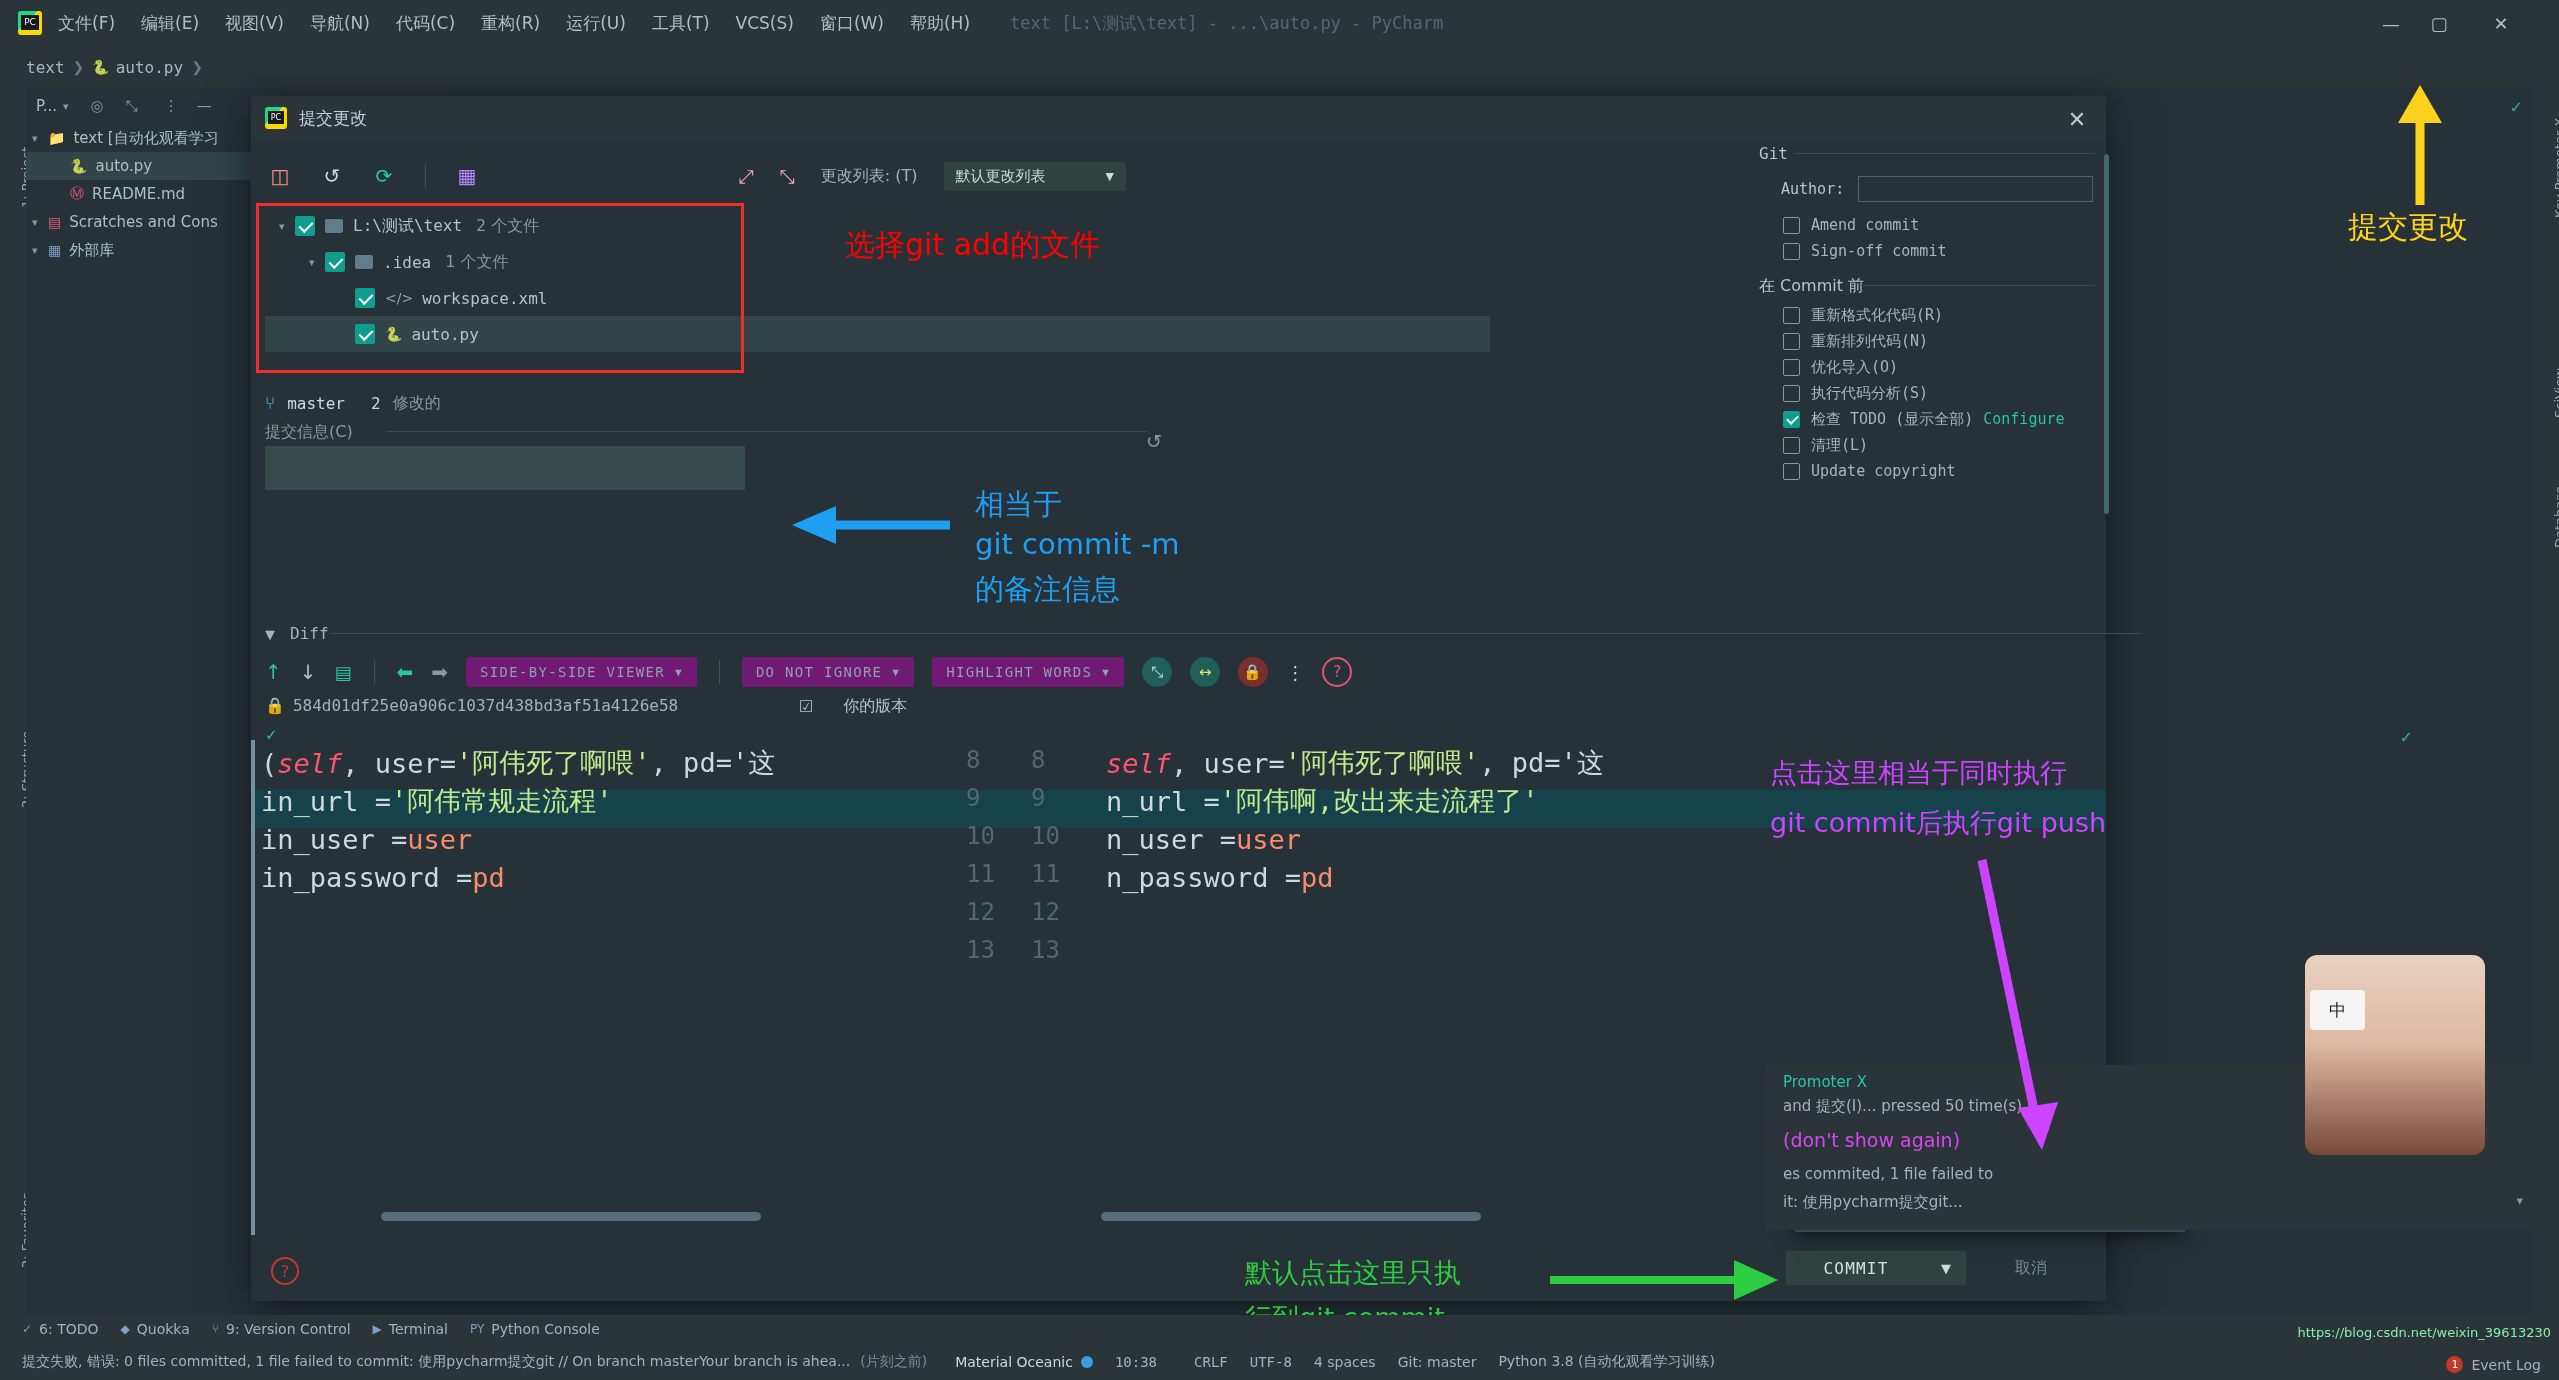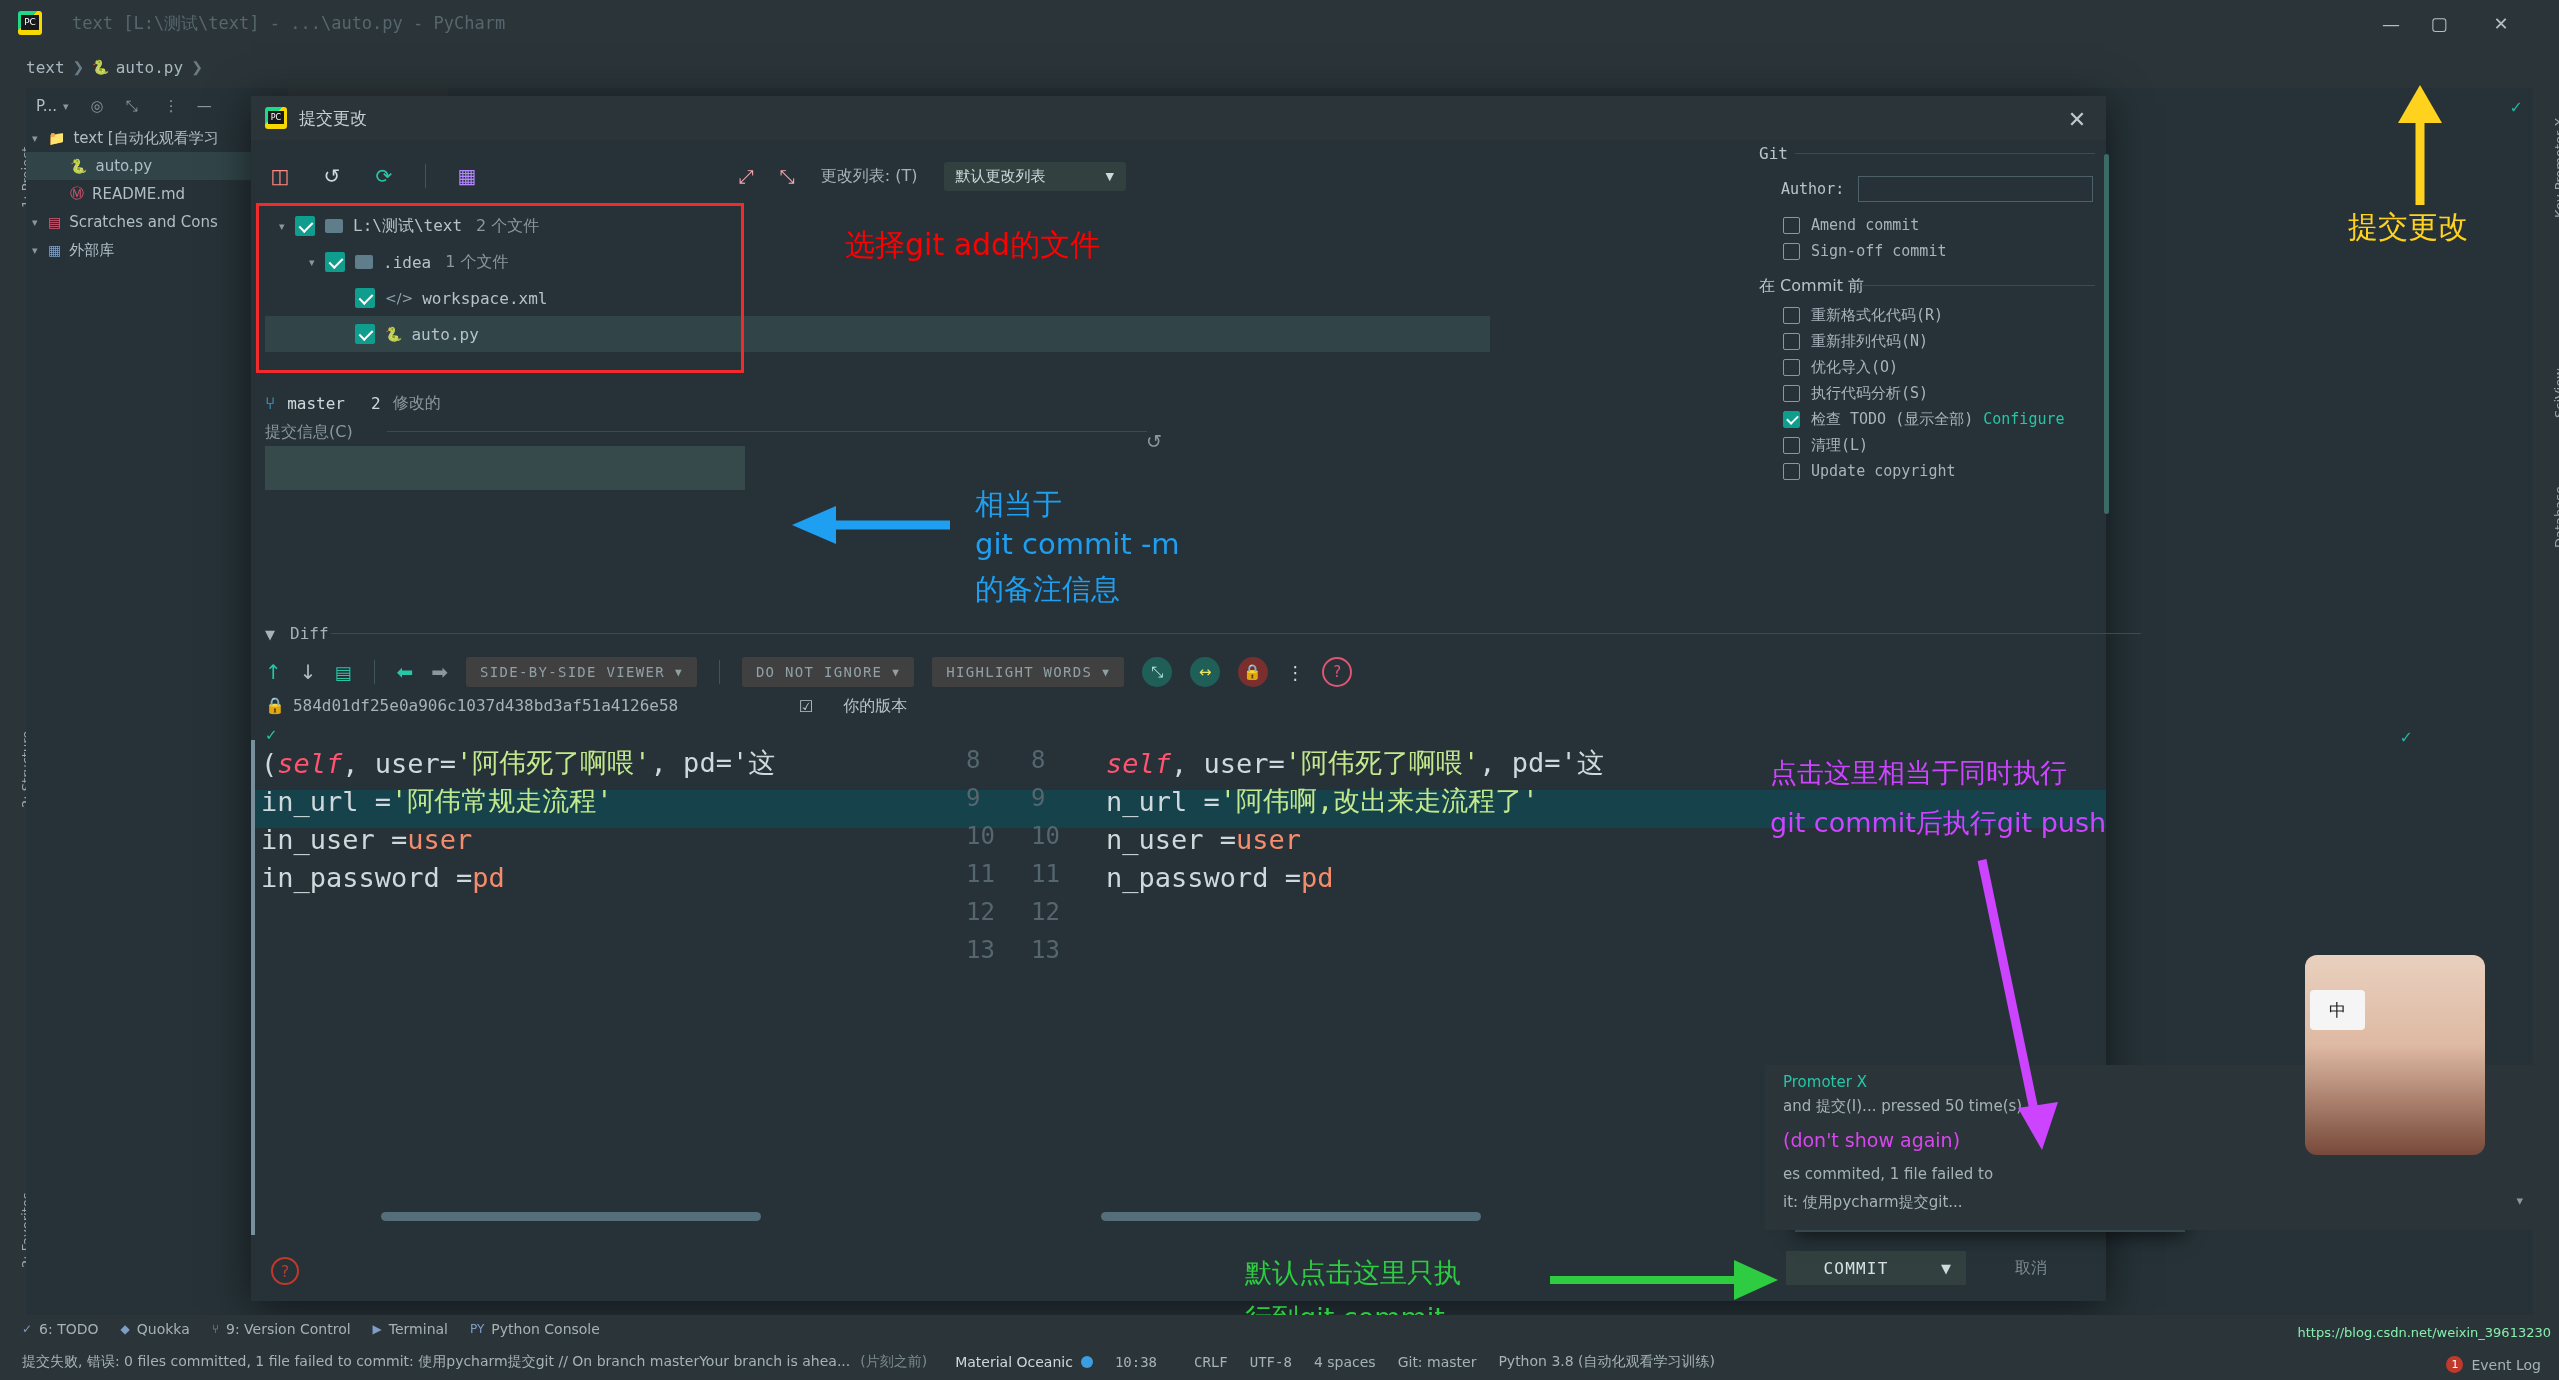--- a/index.html
+++ b/index.html
@@ -105,21 +105,21 @@
   .cb2.on{background:#0f9e8e;border-color:#0f9e8e;}
   .cb2.on:after{content:"";position:absolute;left:5px;top:1px;width:5px;height:9px;border:solid #fff;
      border-width:0 2px 2px 0;transform:rotate(45deg);}
   .cbrow{display:flex;align-items:center;font-size:15px;color:#a8b4bb;height:26px;}
   .authinp{width:235px;height:26px;border:1px solid #4d6068;background:#263238;}
   .gitscroll{position:absolute;right:-6px;top:14px;width:5px;height:360px;background:#3c6b67;border-radius:3px;}
 
   
   .diffhdr{position:absolute;left:14px;top:484px;color:#a5b2b9;font-size:16px;}
   .difftb{position:absolute;left:14px;top:512px;height:40px;display:flex;align-items:center;gap:18px;}
-  .dbtn{background:#404040;border-radius:3px;color:#90a0a7;font-size:14px;letter-spacing:1.3px;
+  .dbtn{background:#701a75;border-radius:3px;color:#90a0a7;font-size:14px;letter-spacing:1.3px;
     padding:7px 14px;display:flex;align-items:center;gap:10px;}
   .circ{width:30px;height:30px;border-radius:50%;display:flex;align-items:center;justify-content:center;font-size:15px;}
   .hashrow{position:absolute;left:14px;top:556px;color:#a5b2b9;font-size:16px;display:flex;align-items:center;gap:8px;}
   .yourver{position:absolute;left:548px;top:556px;color:#b6c2c9;font-size:16px;display:flex;align-items:center;gap:30px;}
 
   .codepane{position:absolute;left:0;top:600px;right:0;bottom:66px;background:#263238;overflow:hidden;}
   .cline{position:absolute;height:38px;display:flex;align-items:center;font-size:27px;white-space:nowrap;
     font-family:"DejaVu Sans Mono","Liberation Mono",monospace;}
   .cnum{position:absolute;font-size:24px;color:#56666e;font-family:"DejaVu Sans Mono",monospace;}
   .hlrow{position:absolute;background:#16424b;}
@@ -165,20 +165,33 @@
     color:#222;font-size:17px;display:flex;align-items:center;justify-content:center;}
   .watermark{position:absolute;right:8px;bottom:40px;color:#86efac;font-size:13px;}
 </style>
 </head>
 <body>
 
 <div id="root">
 
   <div class="titlebar">
     <div class="pc-logo"></div>
+    <div id="menubar" style="display:flex;align-items:center;">
+        <div class="menu-item">文件(F)</div>
+        <div class="menu-item">编辑(E)</div>
+        <div class="menu-item">视图(V)</div>
+        <div class="menu-item">导航(N)</div>
+        <div class="menu-item">代码(C)</div>
+        <div class="menu-item">重构(R)</div>
+        <div class="menu-item">运行(U)</div>
+        <div class="menu-item">工具(T)</div>
+        <div class="menu-item">VCS(S)</div>
+        <div class="menu-item">窗口(W)</div>
+        <div class="menu-item">帮助(H)</div>
+      </div>
     <div class="win-title mono">text [L:\测试\text] - ...\auto.py - PyCharm</div>
     <div class="win-ctrl" style="right:144px">—</div>
     <div class="win-ctrl" style="right:96px">▢</div>
     <div class="win-ctrl" style="right:34px">✕</div>
   </div>
 
   <div class="navbar">
     <div class="bc" style="margin-left:26px">
       <span class="mono">text</span>
       <span class="sep">❯</span>

